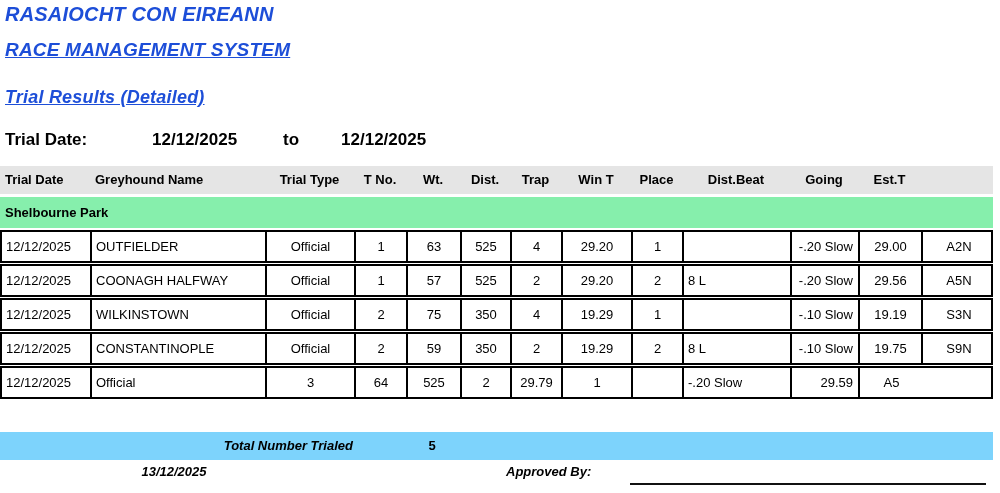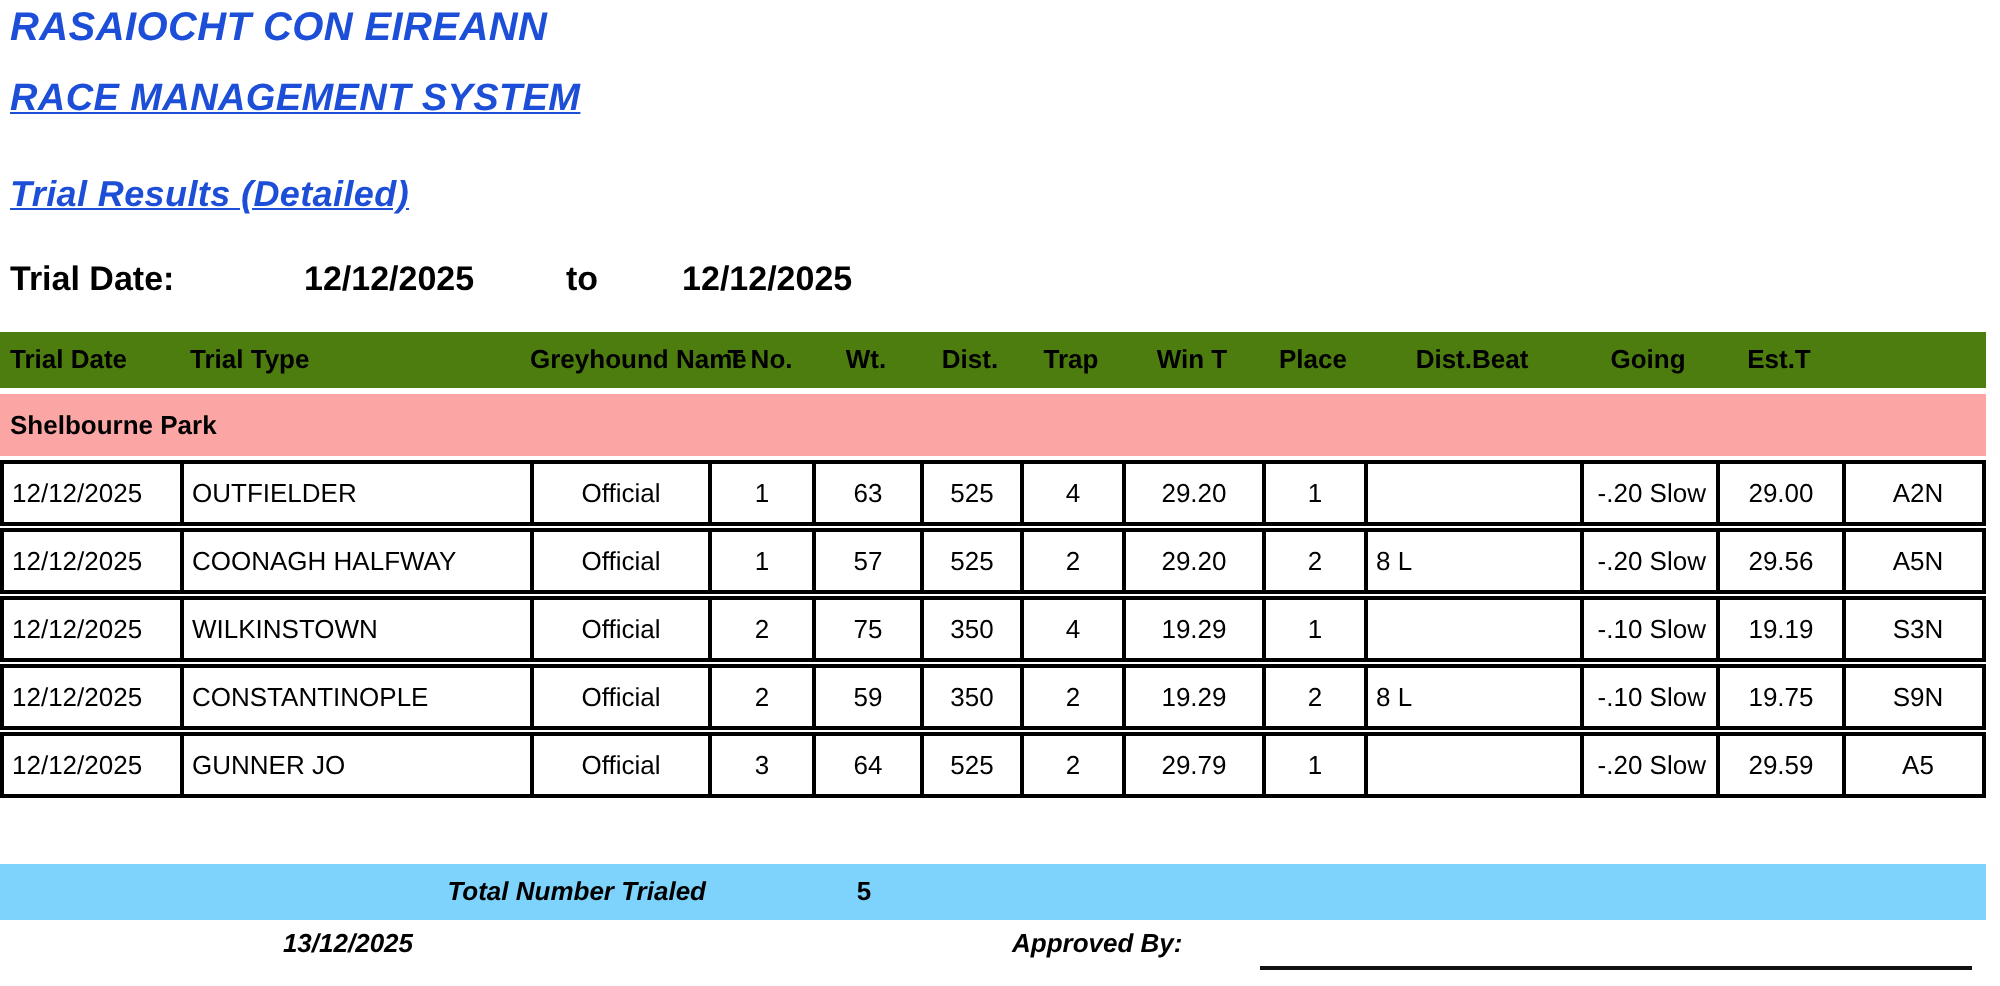--- a/index.html
+++ b/index.html
@@ -26,28 +26,28 @@
   .daterow .dfrom  { display: inline-block; width: 95px; }
   .daterow .dtolbl { display: inline-block; margin-left: 36px; text-align: right; }
   .daterow .dto    { display: inline-block; margin-left: 42px; }
 
   
   .grid {
     display: grid;
     grid-template-columns: 90px 175px 89px 52px 54px 50px 51px 70px 51px 108px 68px 63px 72px;
   }
   .thead {
-    margin-top: 16px; height: 28px; background: #4d7c0f;
+    margin-top: 16px; height: 28px; background: #e5e5e5;
     font-size: 13px; font-weight: bold;
   }
   .thead > div { line-height: 28px; text-align: center; white-space: nowrap; }
   .thead > div:nth-child(1), .thead > div:nth-child(2) { text-align: left; padding-left: 5px; }
 
   .trackband {
-    margin-top: 3px; height: 31px; line-height: 31px; background: #fca5a5;
+    margin-top: 3px; height: 31px; line-height: 31px; background: #86efac;
     font-size: 13px; font-weight: bold; padding-left: 5px; margin-bottom: 2px;
   }
 
   .trow {
     border: 2px solid #000; background: #fff; margin-bottom: 1px;
     font-size: 13px;
   }
   .trow > div {
     height: 29px; line-height: 29px; border-right: 2px solid #000;
     text-align: center; white-space: nowrap; overflow: hidden; padding: 0 3px;
@@ -85,22 +85,22 @@
   <div class="title1">RASAIOCHT CON EIREANN</div>
   <div class="title2">RACE MANAGEMENT SYSTEM</div>
   <div class="title3">Trial Results (Detailed)</div>
 
   <div class="daterow">
     <span class="dlabel">Trial Date:</span><span class="dfrom">12/12/2025</span><span class="dtolbl">to</span><span class="dto">12/12/2025</span>
   </div>
 
   <div class="thead grid">
     <div>Trial Date</div>
+    <div>Greyhound Name</div>
     <div>Trial Type</div>
-    <div>Greyhound Name</div>
     <div>T No.</div>
     <div>Wt.</div>
     <div>Dist.</div>
     <div>Trap</div>
     <div>Win T</div>
     <div>Place</div>
     <div>Dist.Beat</div>
     <div>Going</div>
     <div>Est.T</div>
   </div>
@@ -170,21 +170,20 @@
       <div>19.29</div>
       <div>2</div>
       <div>8 L</div>
       <div>-.10 Slow</div>
       <div>19.75</div>
       <div>S9N</div>
     </div>
 
     <div class="trow grid">
       <div>12/12/2025</div>
-      <div>GUNNER JO</div>
       <div>Official</div>
       <div>3</div>
       <div>64</div>
       <div>525</div>
       <div>2</div>
       <div>29.79</div>
       <div>1</div>
       <div></div>
       <div>-.20 Slow</div>
       <div>29.59</div>

